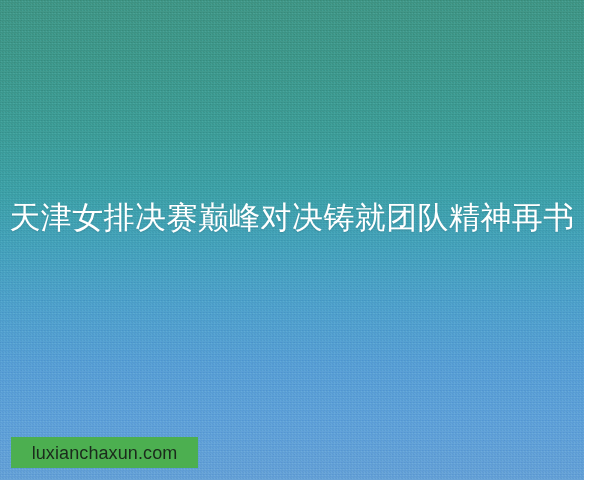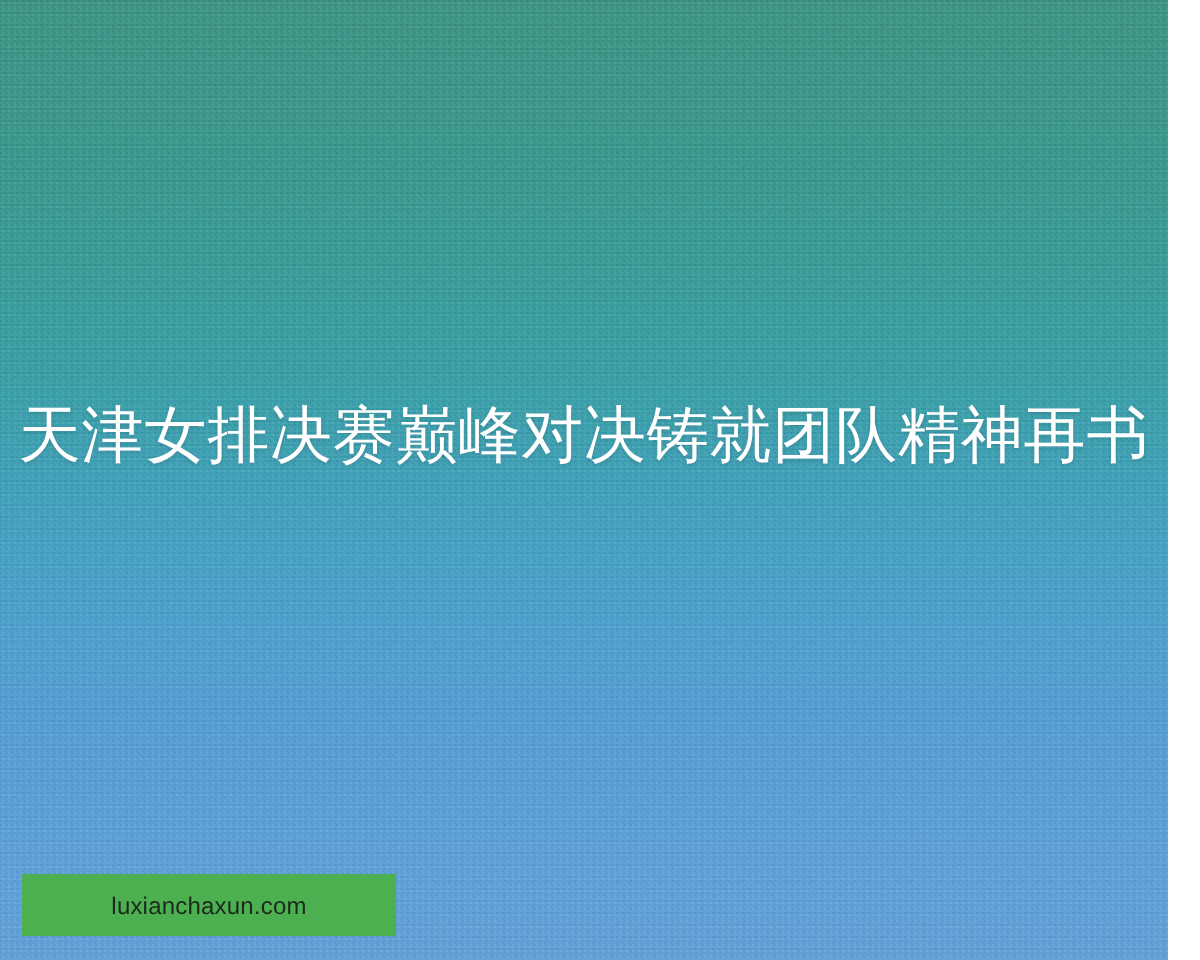--- a/index.html
+++ b/index.html
@@ -81,21 +81,21 @@
     top: 437px;
     width: 187px;
     height: 31px;
     background: #4caf50;
     display: flex;
     align-items: center;
     justify-content: center;
   }
   #watermark .wm-text {
     color: #1b2a1c;
-    font-size: 12px;
+    font-size: 18px;
     letter-spacing: 0.1px;
     line-height: 1;
   }
 </style>
 </head>
 <body>
 
 <div id="banner">
 
   <div id="noise"></div>

